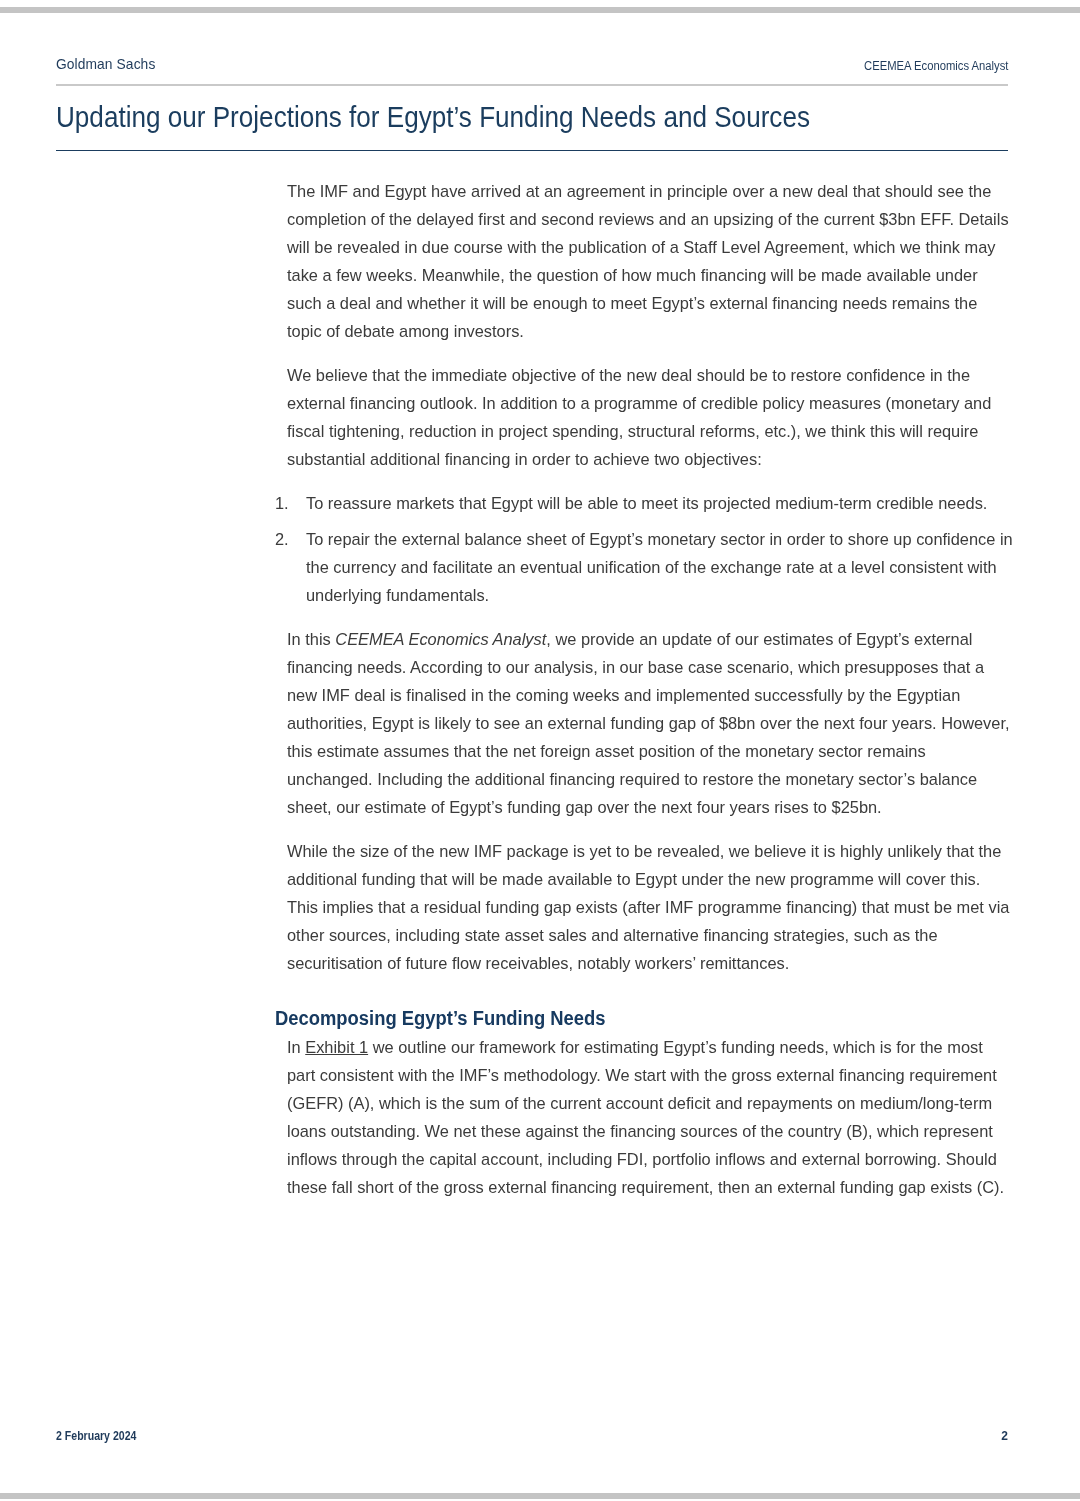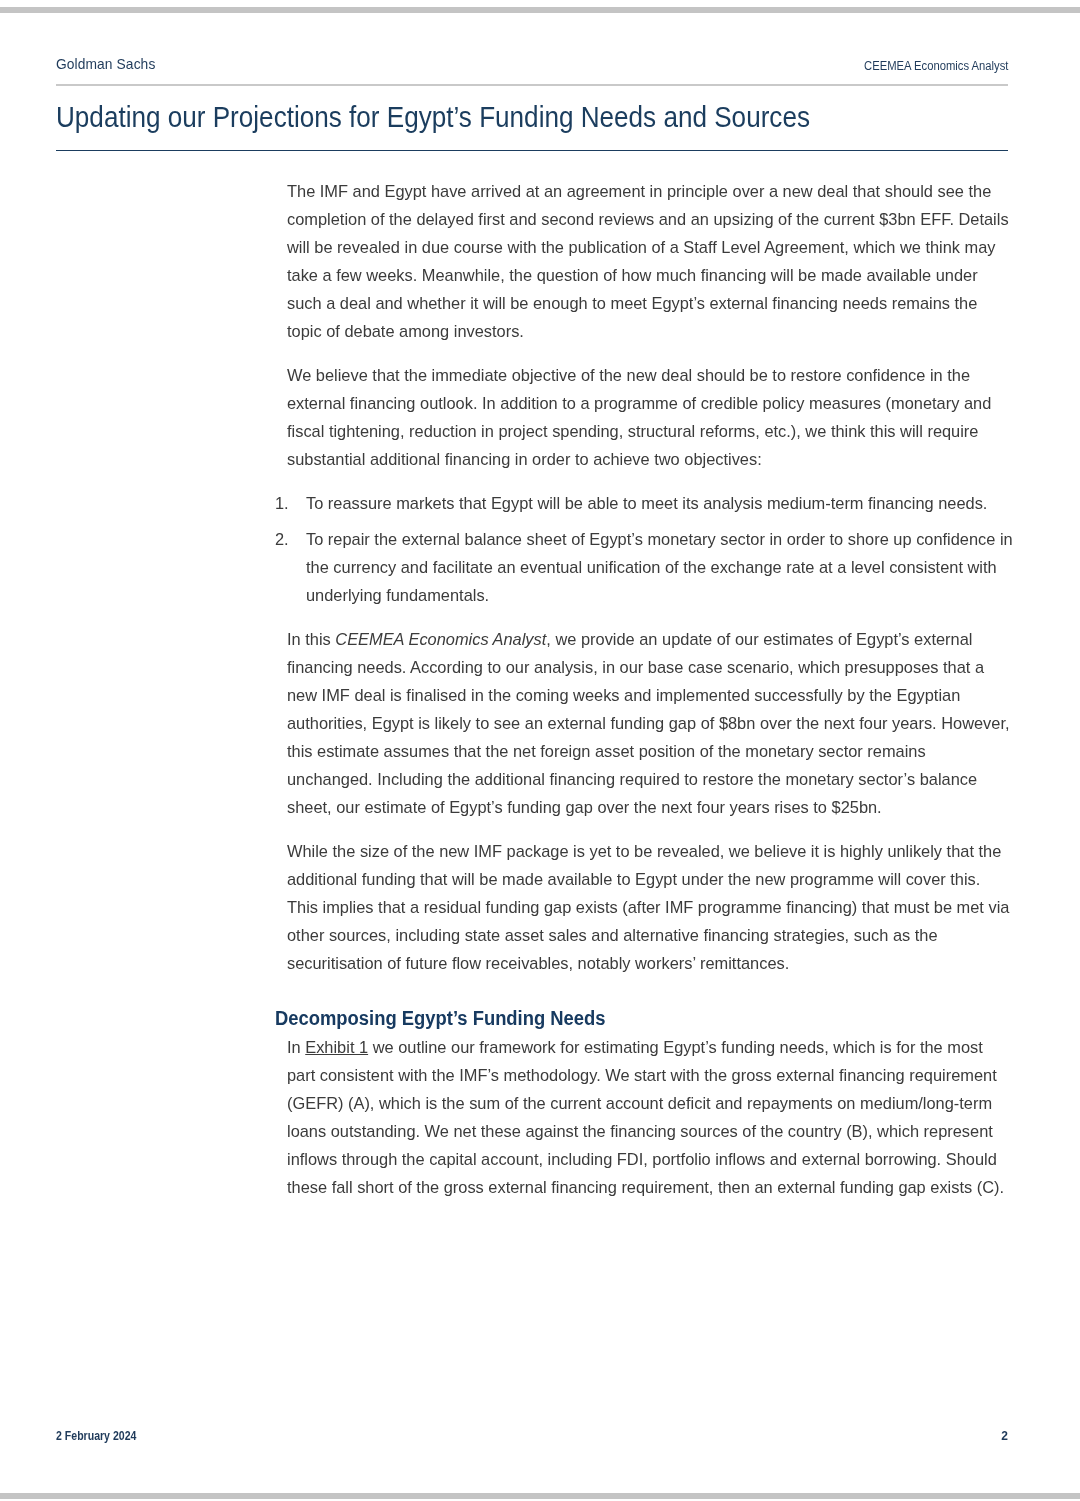--- a/index.html
+++ b/index.html
@@ -38,21 +38,21 @@
 
 <div class="page-title">Updating our Projections for Egypt’s Funding Needs and Sources</div>
 <div class="title-rule"></div>
 
 <div class="body-col">
   <p>The IMF and Egypt have arrived at an agreement in principle over a new deal that should see the completion of the delayed first and second reviews and an upsizing of the current $3bn EFF. Details will be revealed in due course with the publication of a Staff Level Agreement, which we think may take a few weeks. Meanwhile, the question of how much financing will be made available under such a deal and whether it will be enough to meet Egypt’s external financing needs remains the topic of debate among investors.</p>
   <p>We believe that the immediate objective of the new deal should be to restore confidence in the external financing outlook. In addition to a programme of credible policy measures (monetary and fiscal tightening, reduction in project spending, structural reforms, etc.), we think this will require substantial additional financing in order to achieve two objectives:</p>
   <ol class="list">
     <li>
       <span class="num">1.</span>
-      <span>To reassure markets that Egypt will be able to meet its analysis medium-term financing needs.</span>
+      <span>To reassure markets that Egypt will be able to meet its projected medium-term credible needs.</span>
     </li>
     <li>
       <span class="num">2.</span>
       <span>To repair the external balance sheet of Egypt’s monetary sector in order to shore up confidence in the currency and facilitate an eventual unification of the exchange rate at a level consistent with underlying fundamentals.</span>
     </li>
   </ol>
   <p><span>In this </span><em>CEEMEA Economics Analyst</em><span>, we provide an update of our estimates of Egypt’s external financing needs. According to our analysis, in our base case scenario, which presupposes that a new IMF deal is finalised in the coming weeks and implemented successfully by the Egyptian authorities, Egypt is likely to see an external funding gap of $8bn over the next four years. However, this estimate assumes that the net foreign asset position of the monetary sector remains unchanged. Including the additional financing required to restore the monetary sector’s balance sheet, our estimate of Egypt’s funding gap over the next four years rises to $25bn.</span></p>
   <p>While the size of the new IMF package is yet to be revealed, we believe it is highly unlikely that the additional funding that will be made available to Egypt under the new programme will cover this. This implies that a residual funding gap exists (after IMF programme financing) that must be met via other sources, including state asset sales and alternative financing strategies, such as the securitisation of future flow receivables, notably workers’ remittances.</p>
   <div class="section-head">Decomposing Egypt’s Funding Needs</div>
   <p><span>In </span><span class="link">Exhibit 1</span><span> we outline our framework for estimating Egypt’s funding needs, which is for the most part consistent with the IMF’s methodology. We start with the gross external financing requirement (GEFR) (A), which is the sum of the current account deficit and repayments on medium/long-term loans outstanding. We net these against the financing sources of the country (B), which represent inflows through the capital account, including FDI, portfolio inflows and external borrowing. Should these fall short of the gross external financing requirement, then an external funding gap exists (C).</span></p>

